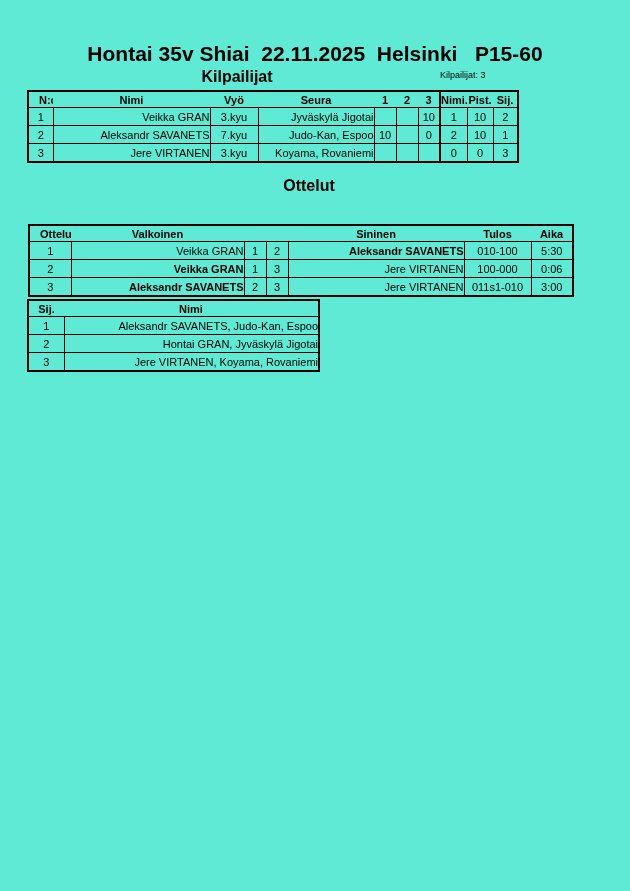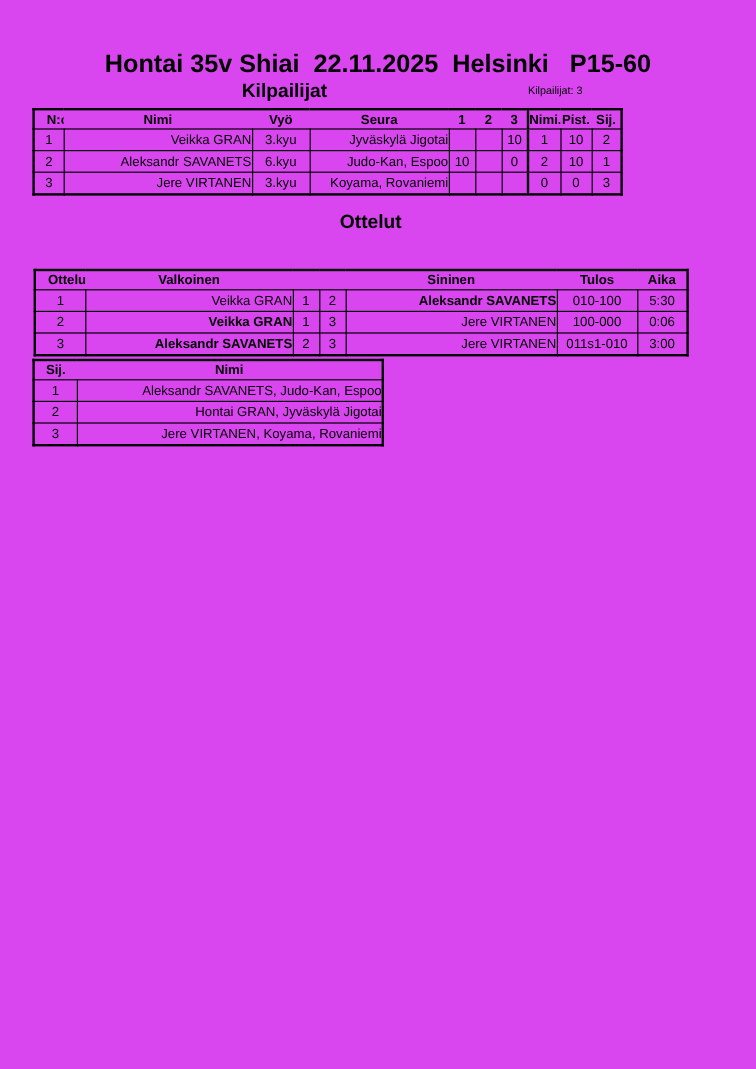--- a/index.html
+++ b/index.html
@@ -10,21 +10,21 @@
   body {
     width: 630px;
     height: 891px;
     font-family: "Liberation Sans", sans-serif;
     color: #000000;
   }
   .page {
     position: relative;
     width: 630px;
     height: 891px;
-    background: #d946ef;
+    background: #5eead4;
     overflow: hidden;
   }
   .title {
     position: absolute;
     top: 42px;
     left: 0;
     width: 630px;
     text-align: center;
     font-size: 21px;
     font-weight: bold;
@@ -123,21 +123,21 @@
       <td class="ac"></td>
       <td class="ac"></td>
       <td class="ac">10</td>
       <td class="ac sep">1</td>
       <td class="ac">10</td>
       <td class="ac">2</td>
     </tr>
     <tr>
       <td class="ac">2</td>
       <td class="al">Aleksandr SAVANETS</td>
-      <td class="ac">6.kyu</td>
+      <td class="ac">7.kyu</td>
       <td class="al">Judo-Kan, Espoo</td>
       <td class="ac">10</td>
       <td class="ac"></td>
       <td class="ac">0</td>
       <td class="ac sep">2</td>
       <td class="ac">10</td>
       <td class="ac">1</td>
     </tr>
     <tr>
       <td class="ac">3</td>

